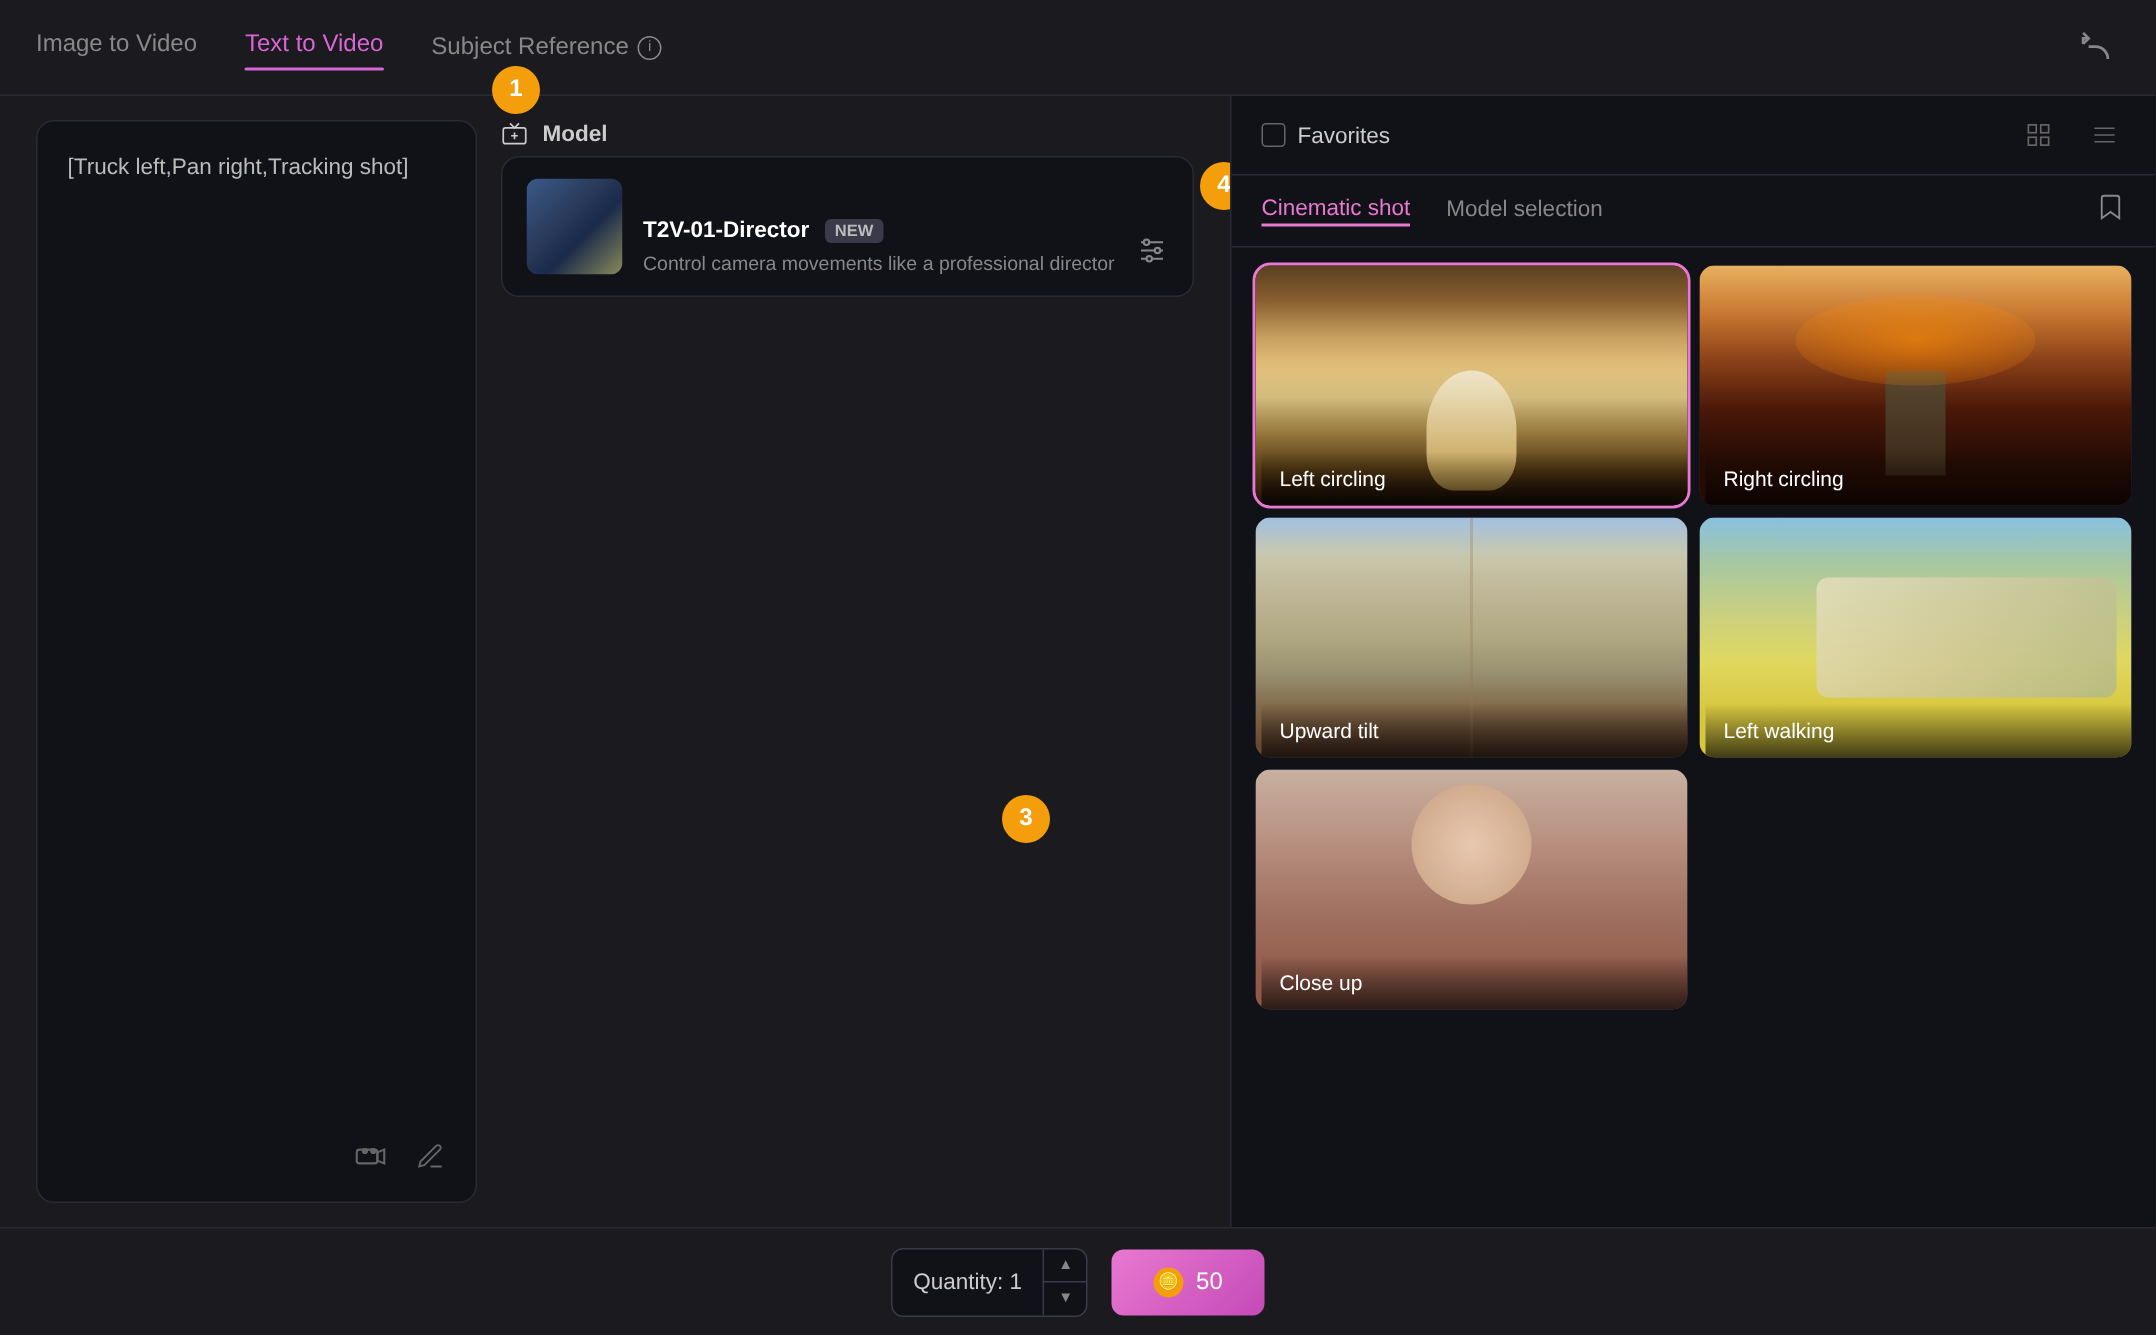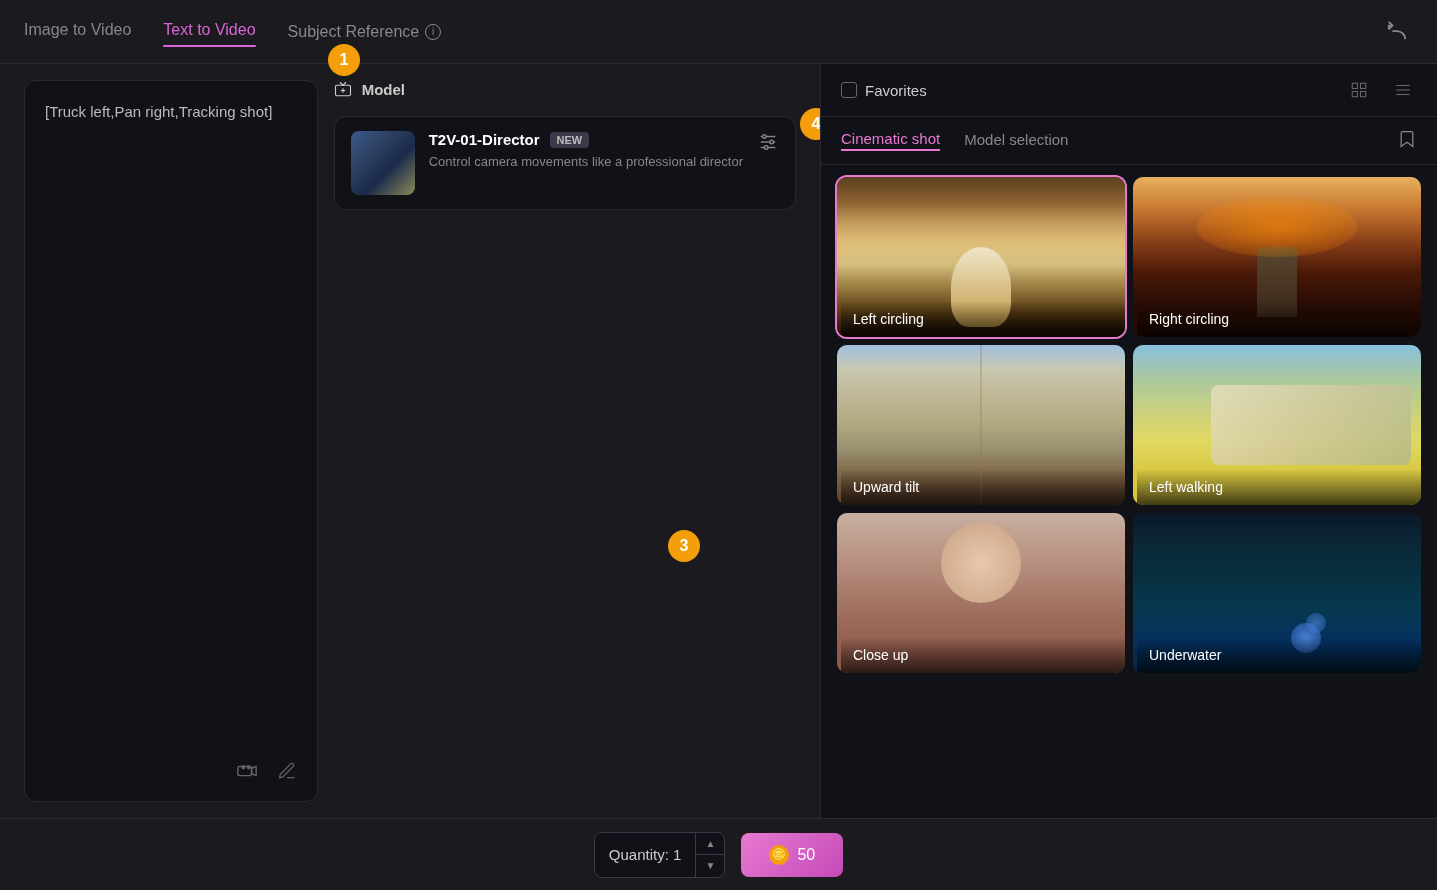--- a/index.html
+++ b/index.html
@@ -134,31 +134,31 @@
     
     .model-section {
       flex-shrink: 0;
     }
     .model-label {
       display: flex;
       align-items: center;
       gap: 10px;
       font-size: 15px;
       color: #ccc;
-      margin-bottom: 18px;
+      margin-bottom: 6px;
       font-weight: 600;
       position: relative;
     }
     .model-card {
       background: #111118;
       border: 1px solid #2a2a35;
       border-radius: 12px;
       padding: 14px 16px;
       display: flex;
-      align-items: flex-start;
+      align-items: flex-end;
       gap: 14px;
     }
     .model-thumbnail {
       width: 64px;
       height: 64px;
       border-radius: 8px;
       background: #2a2a35;
       overflow: hidden;
       flex-shrink: 0;
     }
@@ -566,30 +566,20 @@
       <div class="shot-card">
         <div style="height:160px; overflow:hidden; position:relative;">
           <div style="width:100%;height:100%;background:linear-gradient(180deg,#c8b0a0 0%,#b89080 30%,#a07060 60%,#905848 90%);">
 
             <div style="position:absolute;top:10px;left:50%;transform:translateX(-50%);width:80px;height:80px;background:radial-gradient(ellipse,#e8c8b0,#c8a080);border-radius:50%;"></div>
           </div>
         </div>
         <div class="shot-label">Close up</div>
       </div>
 
-      <div class="shot-card">
-        <div style="height:160px; overflow:hidden; position:relative;">
-          <div style="width:100%;height:100%;background:linear-gradient(180deg,#0a1828 0%,#0a2838 20%,#083040 40%,#063850 60%,#043060 80%,#022848 100%);">
-
-            <div style="position:absolute;bottom:20px;left:55%;width:30px;height:30px;border-radius:50%;background:radial-gradient(circle,rgba(100,160,255,0.7),rgba(50,100,200,0.4));"></div>
-            <div style="position:absolute;bottom:40px;left:60%;width:20px;height:20px;border-radius:50%;background:radial-gradient(circle,rgba(100,160,255,0.5),rgba(50,100,200,0.3));"></div>
-          </div>
-        </div>
-        <div class="shot-label">Underwater</div>
-      </div>
 
     </div>
   </div>
 
 </div>
 
 <div class="bottom-bar">
   <div class="quantity-control">
     <span class="quantity-label">Quantity: 1</span>
     <div class="quantity-arrows">

